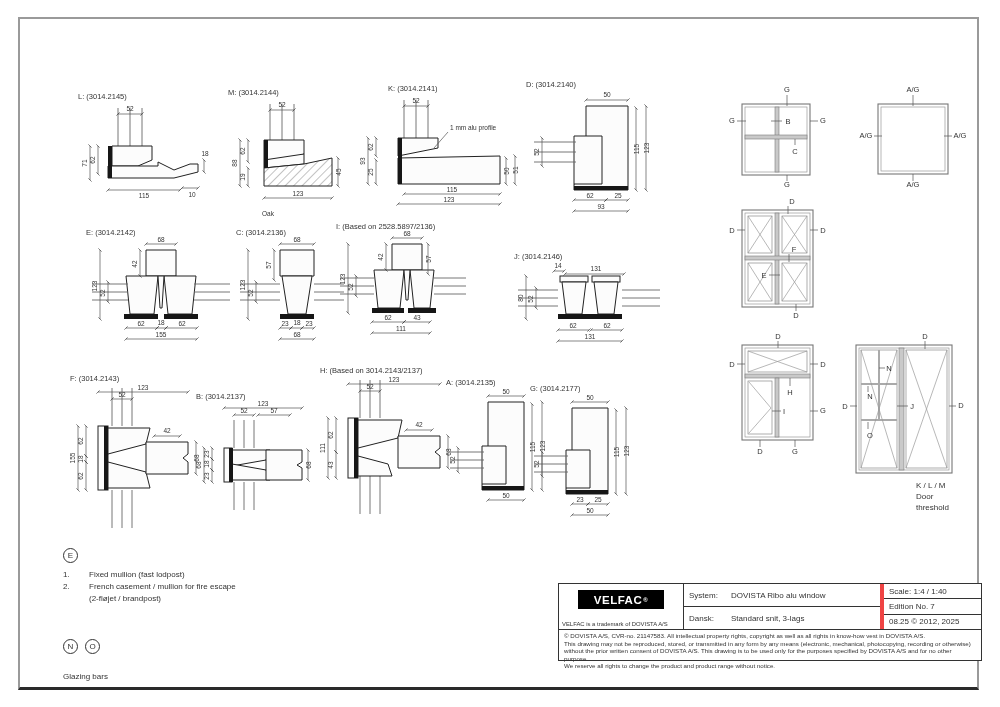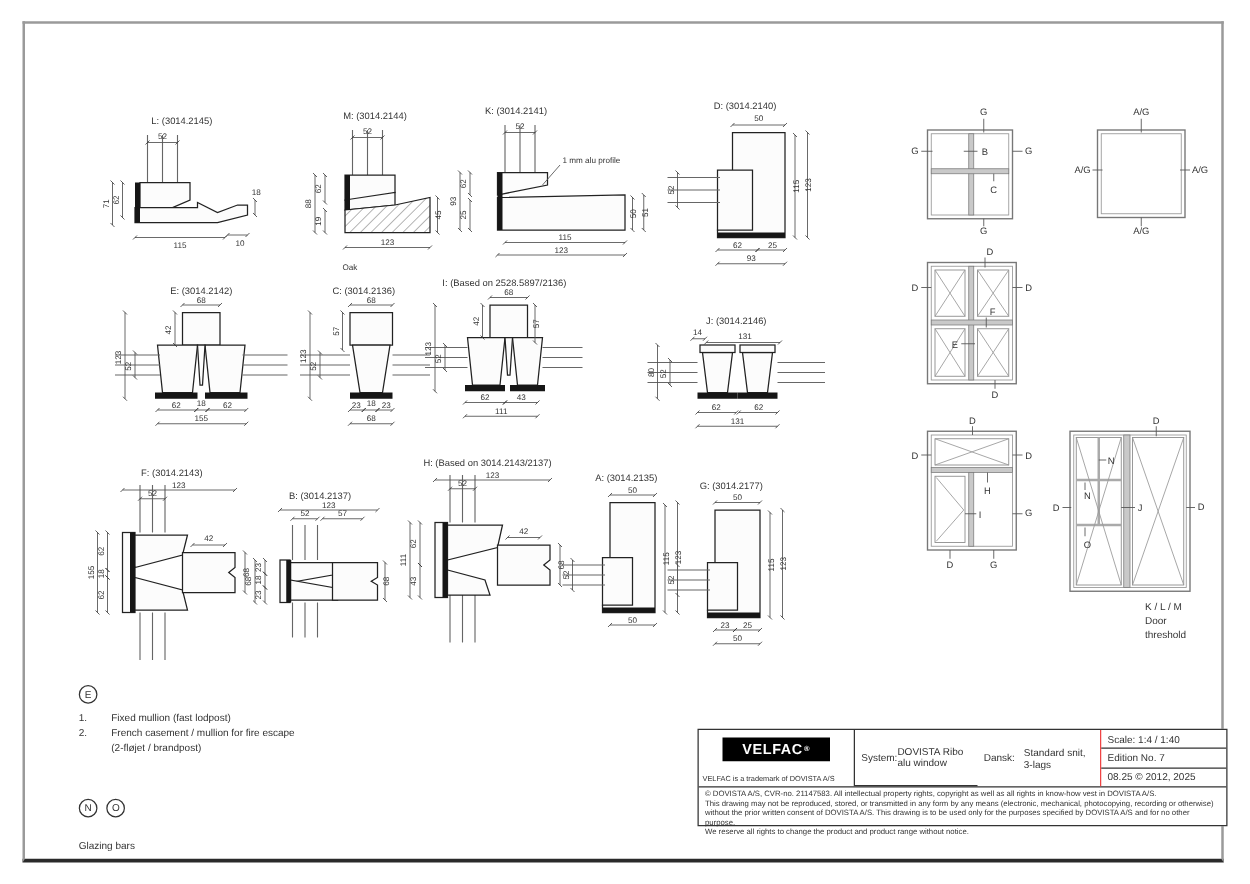--- a/index.html
+++ b/index.html
@@ -2,21 +2,21 @@
 <html><head>
 <meta charset="utf-8">
 <style>
   html,body{margin:0;padding:0}
   body{width:1000px;height:707px;position:relative;background:#fff;
        font-family:"Liberation Sans",sans-serif;color:#333;overflow:hidden}
   .abs{position:absolute}
   .sheet{position:absolute;left:18px;top:17px;width:961px;height:673px;
          border:2px solid #9a9a9a;border-bottom:3px solid #2a2a2a;box-sizing:border-box}
   .sec{position:absolute}
-  .st{font-size:7.5px;color:#333;text-align:center;height:10px;white-space:nowrap}
+  .st{font-size:7.5px;color:#333;text-align:left;height:10px;white-space:nowrap}
   svg{display:block;overflow:visible}
   svg text{font-family:"Liberation Sans",sans-serif;font-size:6.5px;fill:#333}
   svg text.el{font-size:7.5px}
   svg text.cap{font-size:8px}
   line.d{stroke:#555;stroke-width:.7;marker-start:url(#tk);marker-end:url(#tk)}
   line.t{stroke:#555;stroke-width:.7}
   path.pf,rect.pf{fill:#fcfcfc;stroke:#222;stroke-width:1;stroke-linejoin:miter}
   path.wd{stroke:#222;stroke-width:1}
   line.gl{stroke:#666;stroke-width:.9}
   rect.gk{fill:#161616}
@@ -33,21 +33,21 @@
   .nno{width:26px}
   .tb{position:absolute;left:558px;top:583px;width:424px;height:78px;
       border:1.5px solid #333;box-sizing:border-box;background:#fff;font-size:8px}
   .tb-top{display:flex;height:45px;border-bottom:1px solid #333}
   .tb-logo{width:124px;border-right:1px solid #333;position:relative}
   .logo{background:#000;color:#fff;width:86px;height:19px;margin:6px auto 0;
         display:flex;align-items:center;justify-content:center;font-weight:bold;
         font-size:11.5px;letter-spacing:.5px}
   .logo sup{font-size:6px;margin-left:1px}
   .tm{position:absolute;left:3px;bottom:2px;font-size:5.9px;white-space:nowrap}
-  .tb-mid{width:196px;border-right:1px solid #ef4444;display:flex;flex-direction:row}
+  .tb-mid{width:196px;border-right:4px solid #ef4444;display:flex;flex-direction:column}
   .tb-right{flex:1;display:flex;flex-direction:column}
   .tb-row{flex:1;display:flex;align-items:center;padding:0 5px;border-bottom:1px solid #333;box-sizing:border-box}
   .tb-row:last-child{border-bottom:none}
   .tb-lab{width:42px}
   .tb-copy{padding:2px 5px;font-size:6.2px;line-height:7.6px}
 </style>
 </head>
 <body>
 
 <svg width="0" height="0" style="position:absolute">
@@ -87,21 +87,21 @@
    <line class="d" x1="126" y1="58" x2="126" y2="70"></line>
         <text x="127" y="54" text-anchor="middle">18</text>
    <line class="d" x1="30" y1="88" x2="102" y2="88"></line>
         <text x="66" y="96" text-anchor="middle">115</text>
    <line class="d" x1="104" y1="86" x2="120" y2="86"></line>
         <text x="114" y="95" text-anchor="middle">10</text>
   </g>
  </svg>
 </div>
 
-<div class="sec" style="left:240px;top:88px;width:120px">
+<div class="sec" style="left:228px;top:88px;width:120px">
  <div class="st">M: (3014.2144)</div>
  <svg width="120" height="125">
   <g>
    <line class="gl" x1="42" y1="6" x2="42" y2="42"></line>
         <line class="gl" x1="54" y1="6" x2="54" y2="42"></line>
         <line class="gl" x1="66" y1="6" x2="66" y2="42"></line>
   </g>
   <g>
    <path class="pf" d="M36,42 L76,42 L76,56 L60,62 L36,62 Z"></path>
    <path class="pf" d="M36,62 L76,56 L76,66 L36,70 Z"></path>

